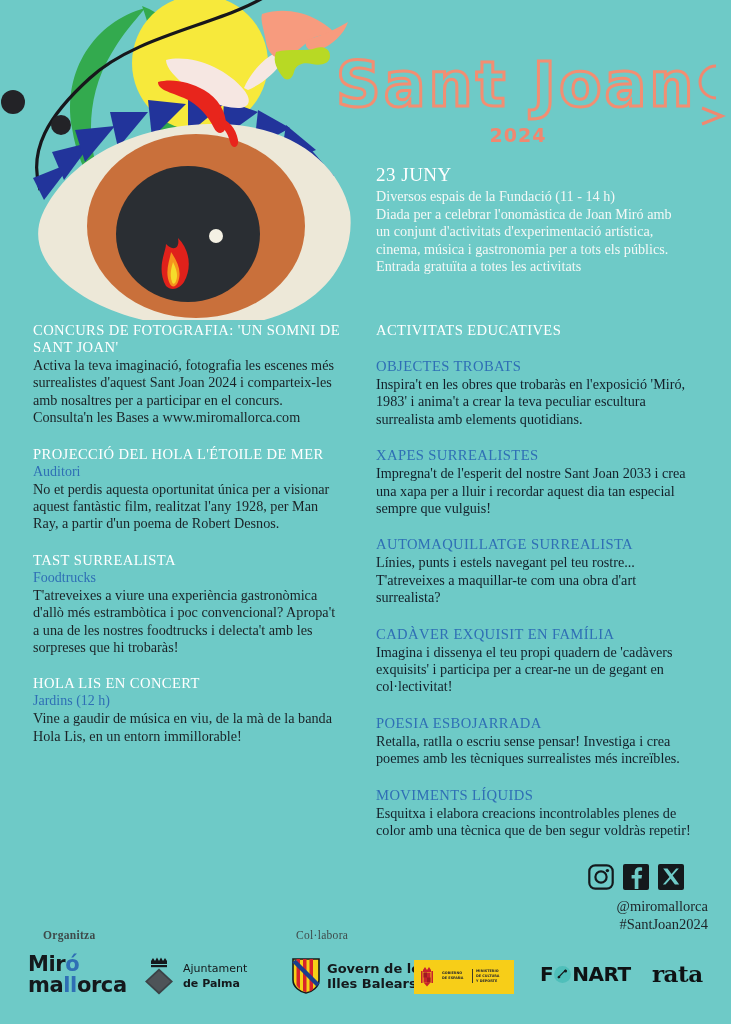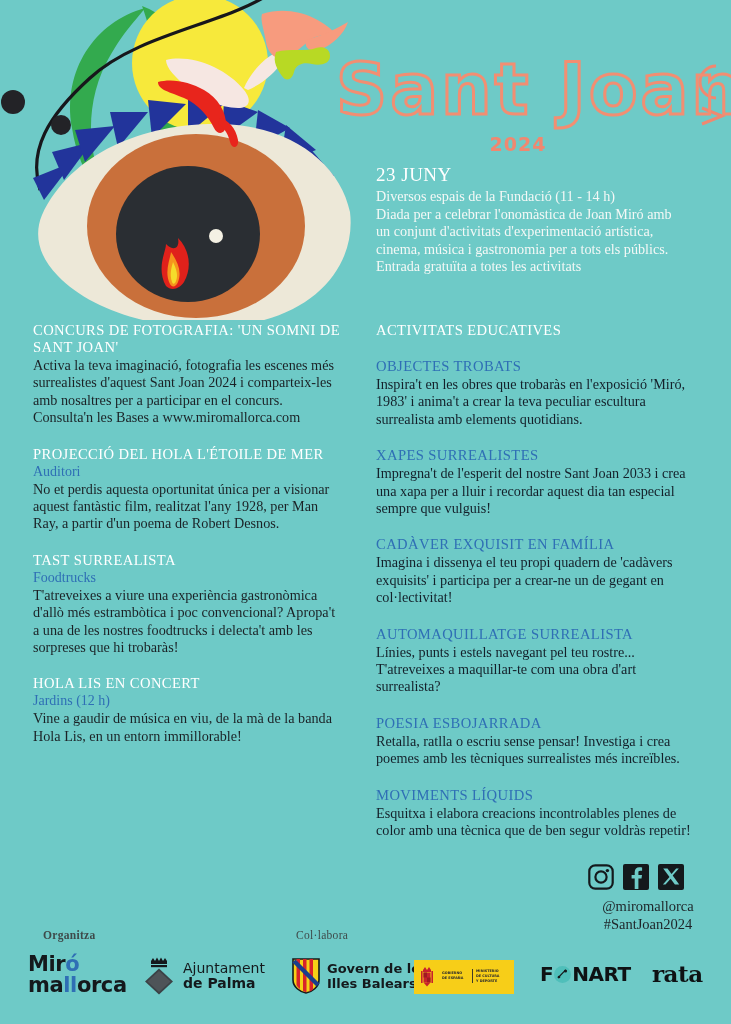--- a/index.html
+++ b/index.html
@@ -22,21 +22,21 @@
 
   
   .title-block {
     position: absolute;
     left: 336px;
     top: 54px;
     width: 380px;
   }
   .poster-title {
     font-family: "DejaVu Sans", sans-serif;
-    font-size: 71px;
+    font-size: 62px;
     font-weight: 700;
     letter-spacing: 3px;
     color: transparent;
     -webkit-text-stroke: 3px #F28E72;
     text-stroke: 3px #F28E72;
     line-height: 1.0;
     margin: 0;
     white-space: nowrap;
   }
   .poster-year {
@@ -109,21 +109,21 @@
     margin: 0;
   }
   .col-right .section-body { color: #14202A; }
 
   
   .social {
     position: absolute;
     left: 588px;
     top: 864px;
     width: 120px;
-    text-align: center;
+    text-align: right;
   }
   .social-icons { display: flex; gap: 9px; align-items: center; }
   .soc-ico { width: 26px; height: 26px; display:block; }
   .social-handle, .social-hashtag {
     font-size: 14.5px;
     line-height: 18px;
     color: #1E2428;
     margin: 0;
   }
   .social-handle { margin-top: 7px; }
@@ -153,21 +153,21 @@
     font-size: 21px;
     line-height: 21px;
     color: #14191C;
     letter-spacing: -0.4px;
   }
   .miro-accent { color: #2F6FB5; }
 
   .palma-text {
     font-family: "DejaVu Sans", sans-serif;
     font-weight: 700;
-    font-size: 14px;
+    font-size: 11px;
     line-height: 15.5px;
     color: #14191C;
   }
   .palma-text .thin { font-weight: 400; }
 
   .govern-text {
     font-family: "DejaVu Sans", sans-serif;
     font-weight: 700;
     font-size: 13px;
     line-height: 15.5px;
@@ -297,26 +297,26 @@
       </div>
       <div class="section">
         <div class="section-heading blue">OBJECTES TROBATS</div>
         <div class="section-body">Inspira't en les obres que trobaràs en l'exposició 'Miró, 1983' i anima't a crear la teva peculiar escultura surrealista amb elements quotidians.</div>
       </div>
       <div class="section">
         <div class="section-heading blue">XAPES SURREALISTES</div>
         <div class="section-body">Impregna't de l'esperit del nostre Sant Joan 2033 i crea una xapa per a lluir i recordar aquest dia tan especial sempre que vulguis!</div>
       </div>
       <div class="section">
+        <div class="section-heading blue">AUTOMAQUILLATGE SURREALISTA</div>
+        <div class="section-body">Línies, punts i estels navegant pel teu rostre... T'atreveixes a maquillar-te com una obra d'art surrealista?</div>
+      </div>
+      <div class="section">
         <div class="section-heading blue">CADÀVER EXQUISIT EN FAMÍLIA</div>
         <div class="section-body">Imagina i dissenya el teu propi quadern de 'cadàvers exquisits' i participa per a crear-ne un de gegant en col·lectivitat!</div>
-      </div>
-      <div class="section">
-        <div class="section-heading blue">AUTOMAQUILLATGE SURREALISTA</div>
-        <div class="section-body">Línies, punts i estels navegant pel teu rostre... T'atreveixes a maquillar-te com una obra d'art surrealista?</div>
       </div>
       <div class="section">
         <div class="section-heading blue">POESIA ESBOJARRADA</div>
         <div class="section-body">Retalla, ratlla o escriu sense pensar! Investiga i crea poemes amb les tècniques surrealistes més increïbles.</div>
       </div>
       <div class="section">
         <div class="section-heading blue">MOVIMENTS LÍQUIDS</div>
         <div class="section-body">Esquitxa i elabora creacions incontrolables plenes de color amb una tècnica que de ben segur voldràs repetir!</div>
       </div>
     </div>

